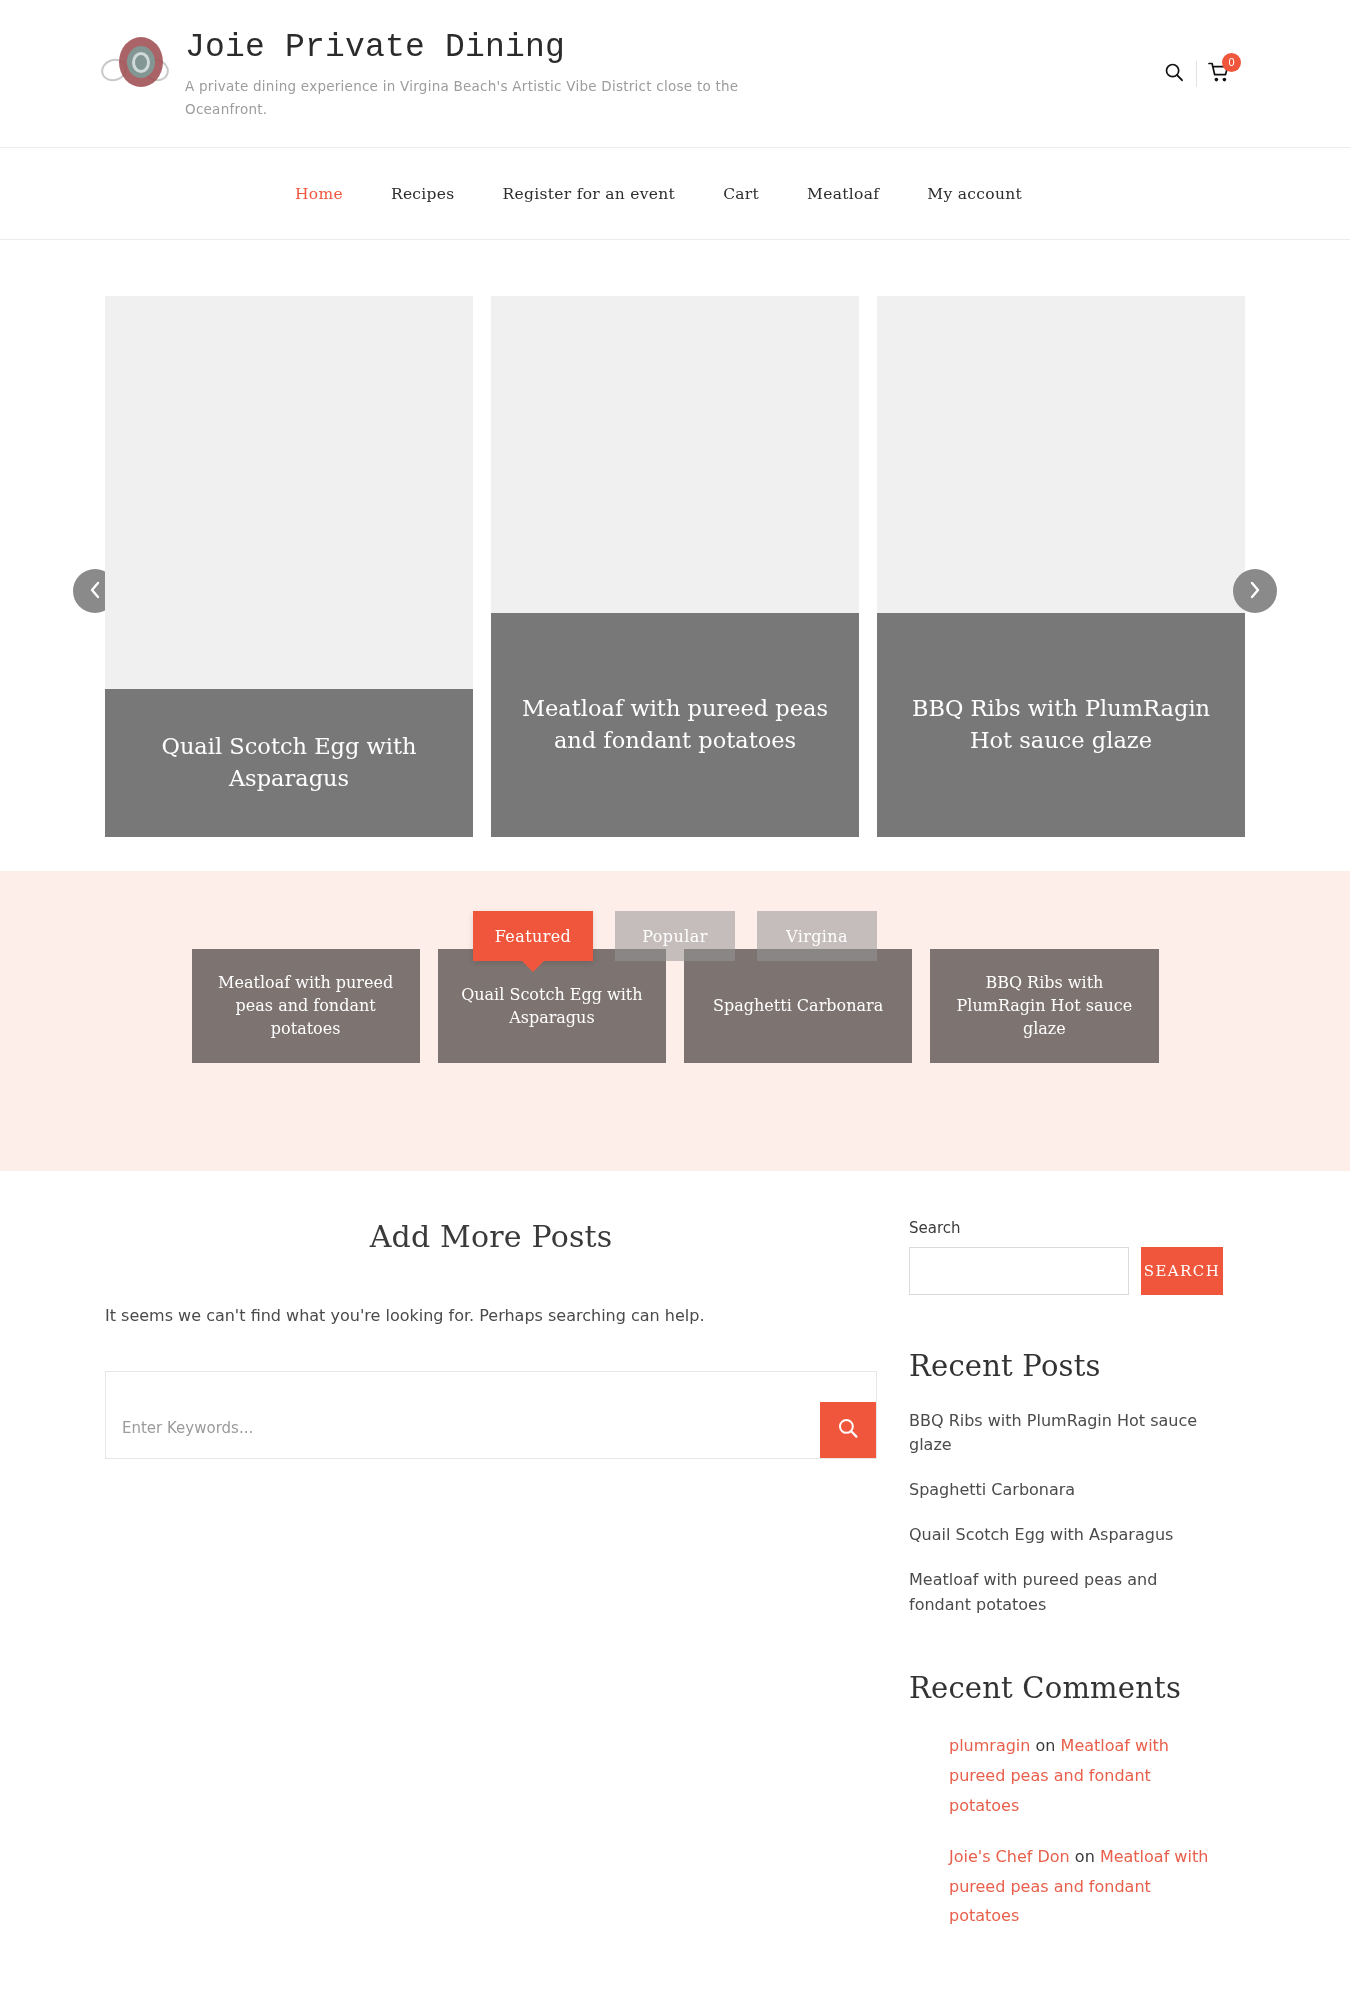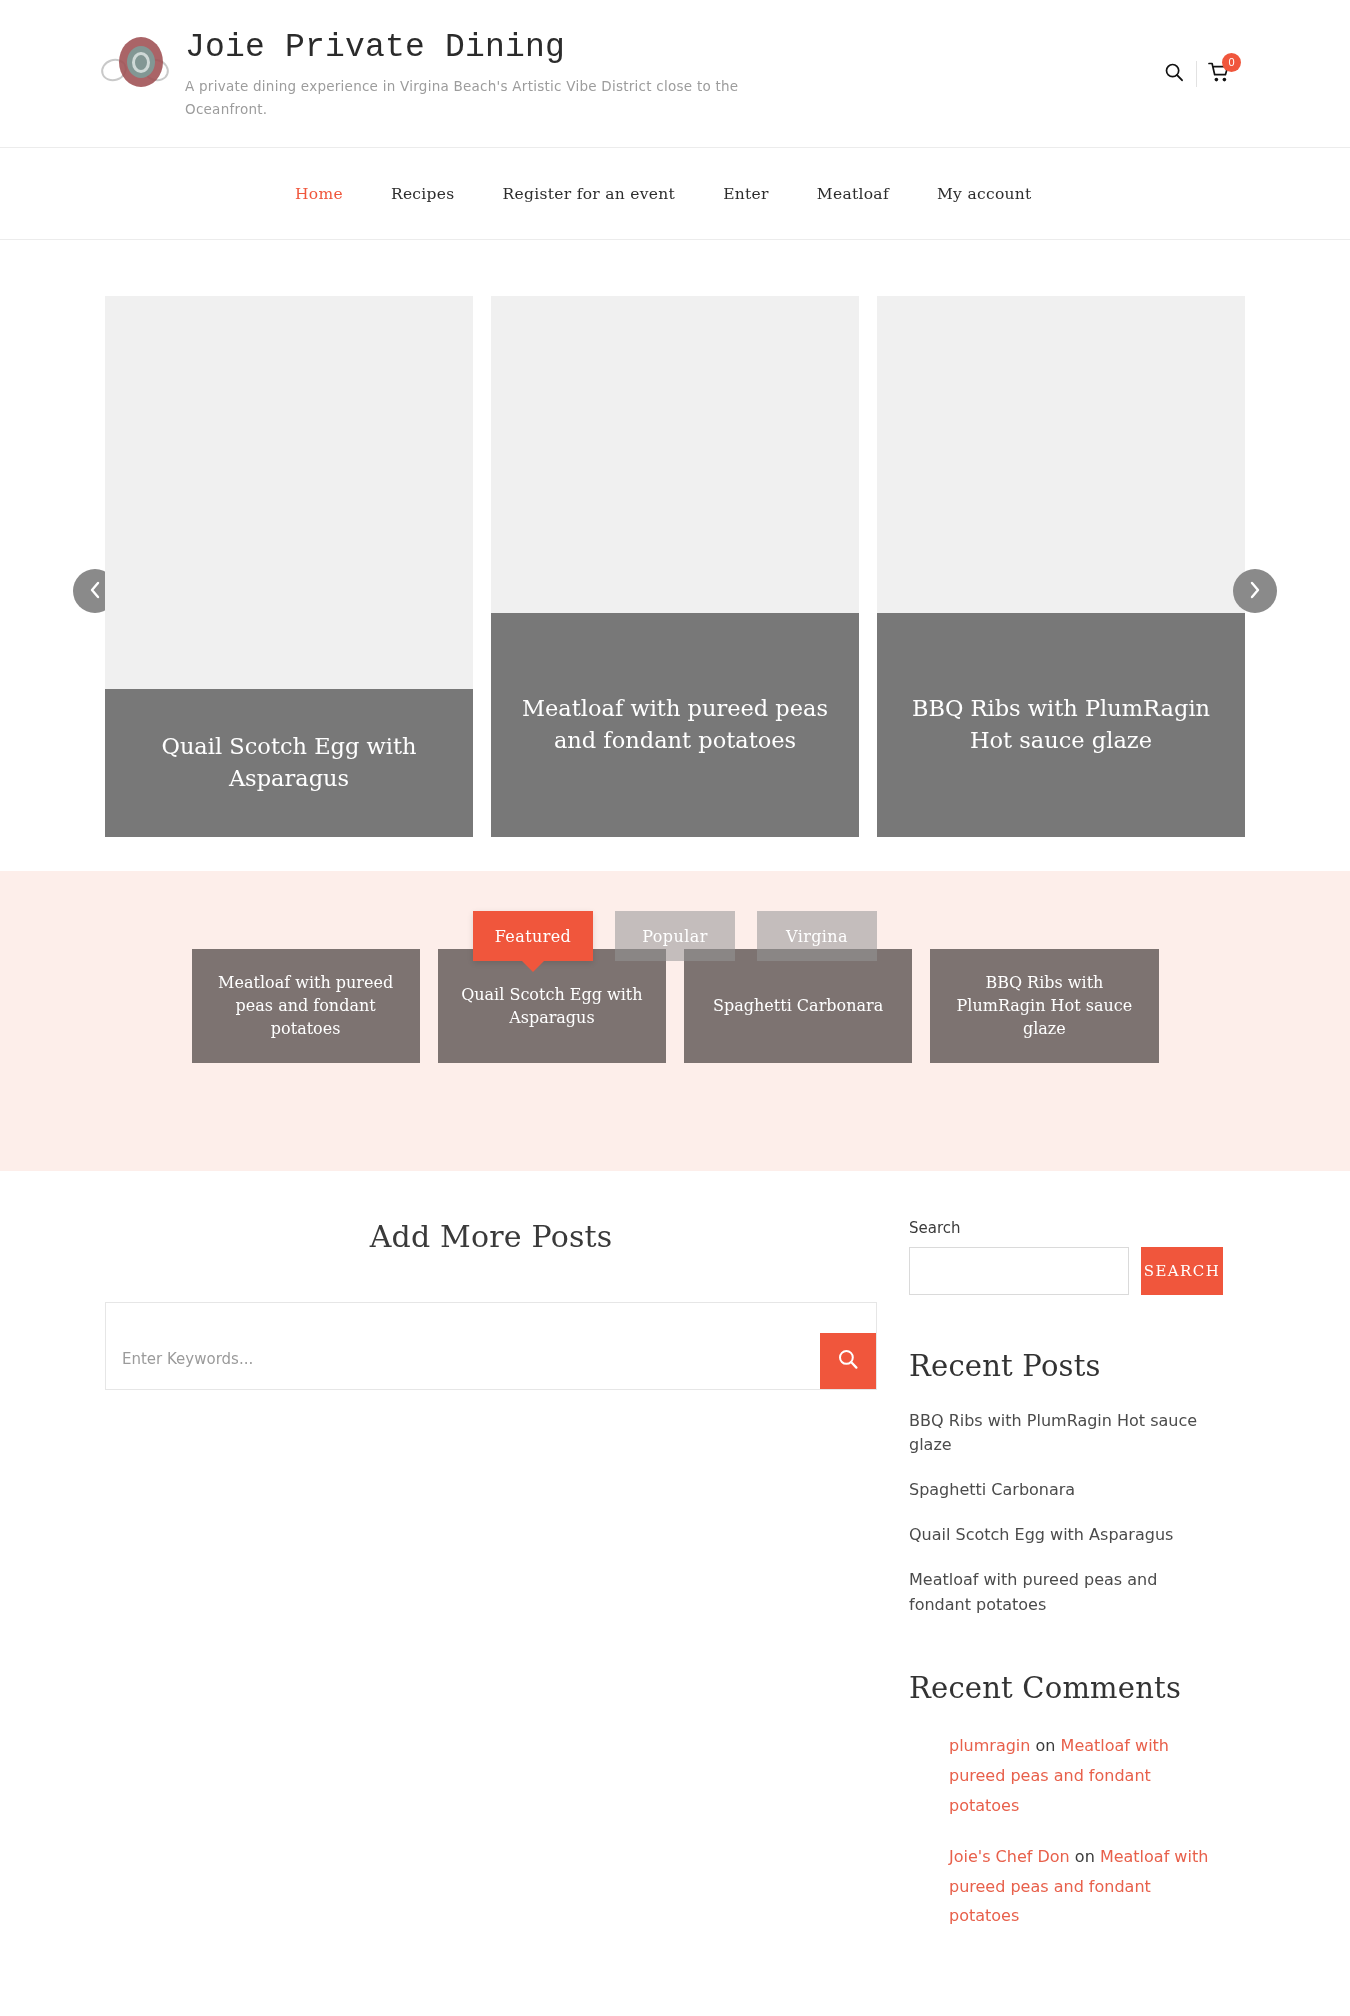--- a/index.html
+++ b/index.html
@@ -282,21 +282,21 @@
       </button>
     </div>
   </div>
 </header>
 
 <nav class="site-nav">
   <ul class="nav-list">
     <li class="nav-item active">Home</li>
     <li class="nav-item">Recipes</li>
     <li class="nav-item">Register for an event</li>
-    <li class="nav-item">Enter</li>
+    <li class="nav-item">Cart</li>
     <li class="nav-item">Meatloaf</li>
     <li class="nav-item">My account</li>
   </ul>
 </nav>
 
 <section class="slider-section">
   <div class="slider-rail">
     <button class="nav-arrow prev">
       <span>
         <svg width="12" height="18" viewBox="0 0 12 18" fill="none">
@@ -345,20 +345,21 @@
       <div class="mini-card tall">BBQ Ribs with PlumRagin Hot sauce glaze</div>
     </div>
   </div>
 </section>
 
 <section class="main-section">
   <div class="main-grid">
 
     <div class="content-col">
       <h1 class="page-title">Add More Posts</h1>
+      <p class="no-result-text">It seems we can't find what you're looking for. Perhaps searching can help.</p>
 
       <form class="searchbox">
         <input type="text" placeholder="Enter Keywords..." style="">
         <button type="button" class="search-submit">
           <span>
             <svg width="22" height="22" viewBox="0 0 22 22" fill="none">
               <circle cx="9.4" cy="9.4" r="6.4" stroke="#fff" stroke-width="2"></circle>
               <line x1="14.3" y1="14.3" x2="19.4" y2="19.6" stroke="#fff" stroke-width="2.3" stroke-linecap="round"></line>
             </svg>
           </span>

